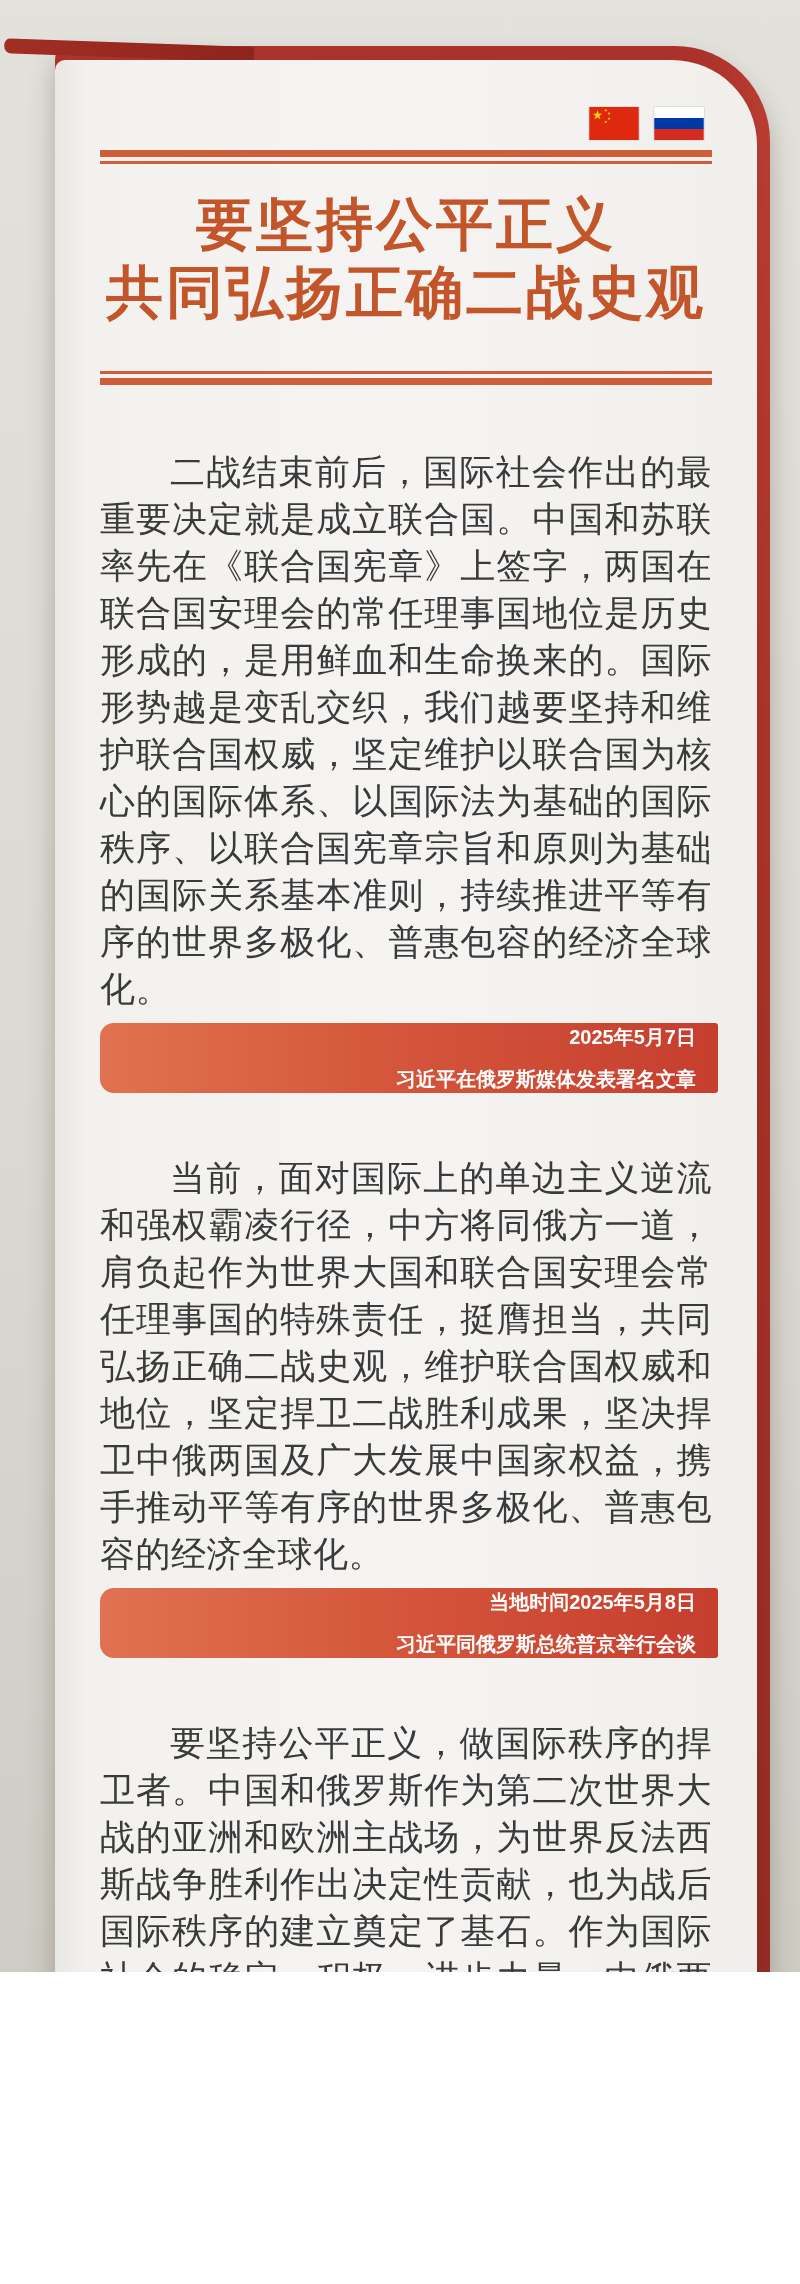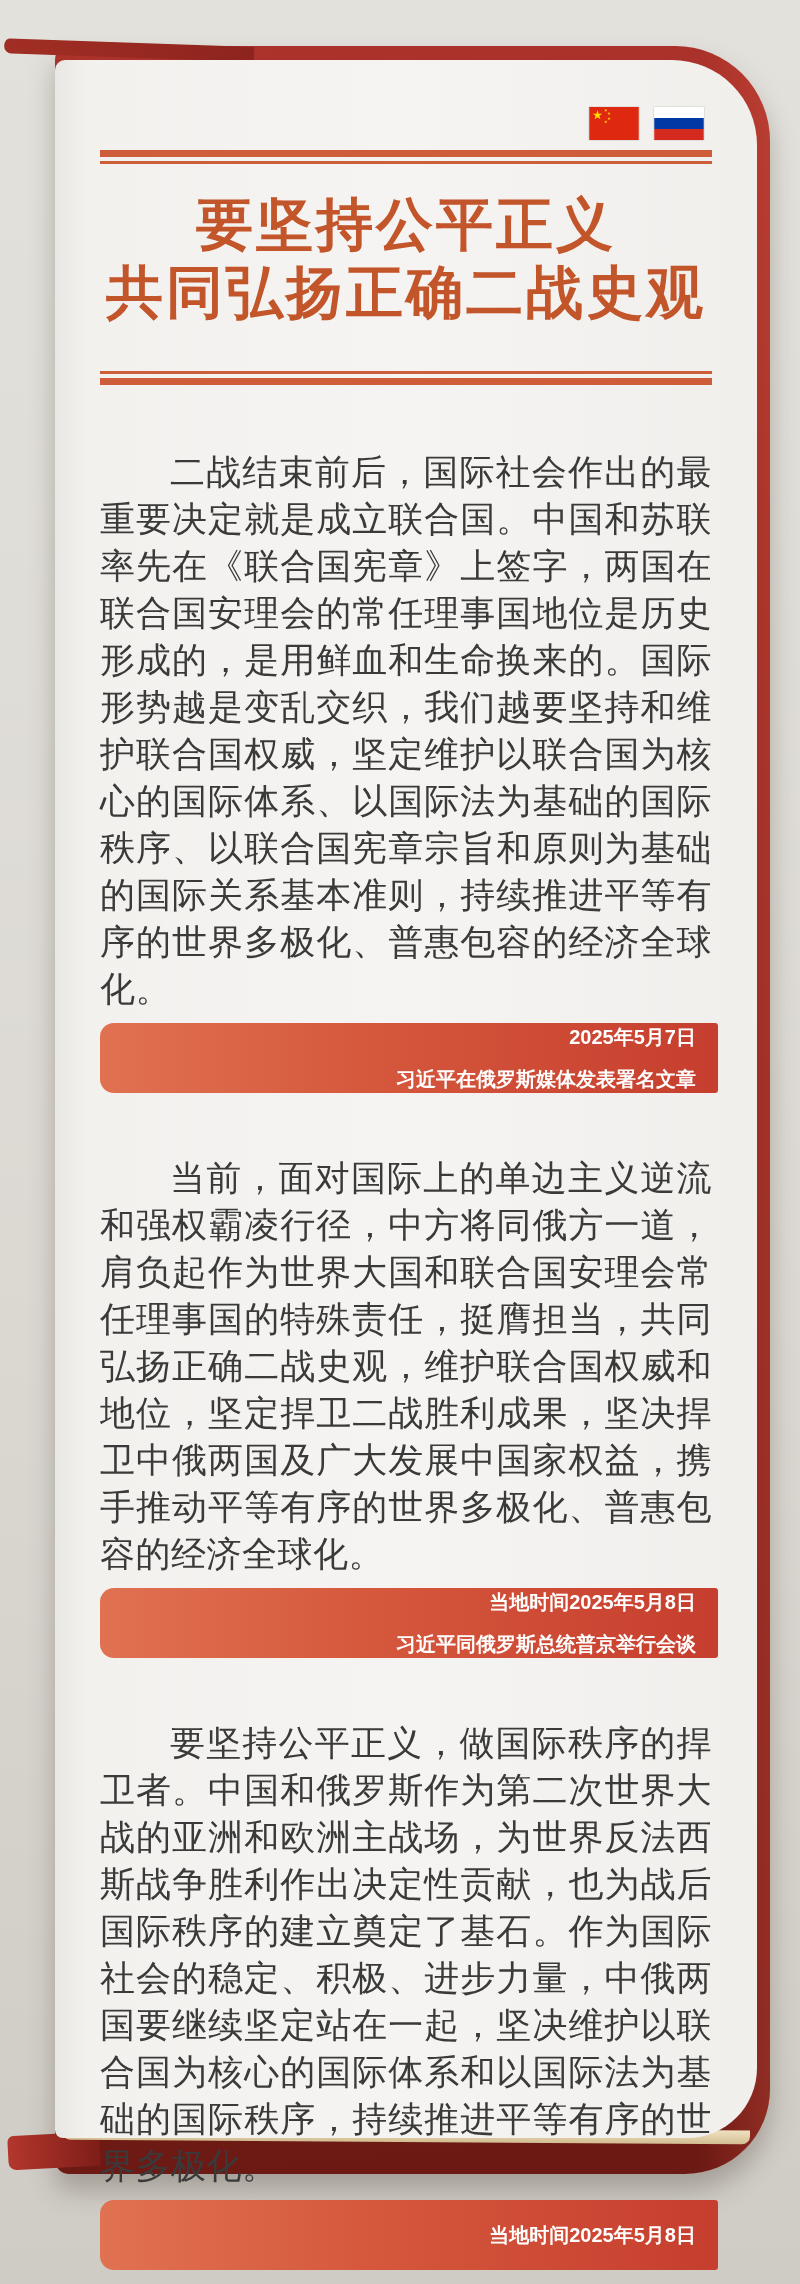--- a/index.html
+++ b/index.html
@@ -1,20 +1,20 @@
 <!DOCTYPE html>
 <html><head>
 <meta charset="utf-8">
 <style>
   * { margin:0; padding:0; box-sizing:border-box; }
   html,body { width:800px; }
   body { font-family:"Liberation Sans",sans-serif; }
 
   .stage{
-    position:relative; width:800px; height:2284px; overflow:hidden;
+    position:relative; width:800px; height:1972px; overflow:hidden;
     background:linear-gradient(180deg,#E3E1DC 0%,#DCD9D3 55%,#CFCCC5 100%);
   }
 
   
   .cover{
     position:absolute; left:55px; top:46px; width:715px; height:2128px;
     border-radius:14px 95px 85px 14px;
     background:linear-gradient(175deg,#AC332B 0%,#93261F 30%,#7E1D18 70%,#6B1914 100%);
     box-shadow:0 16px 26px rgba(80,70,60,0.35);
   }

